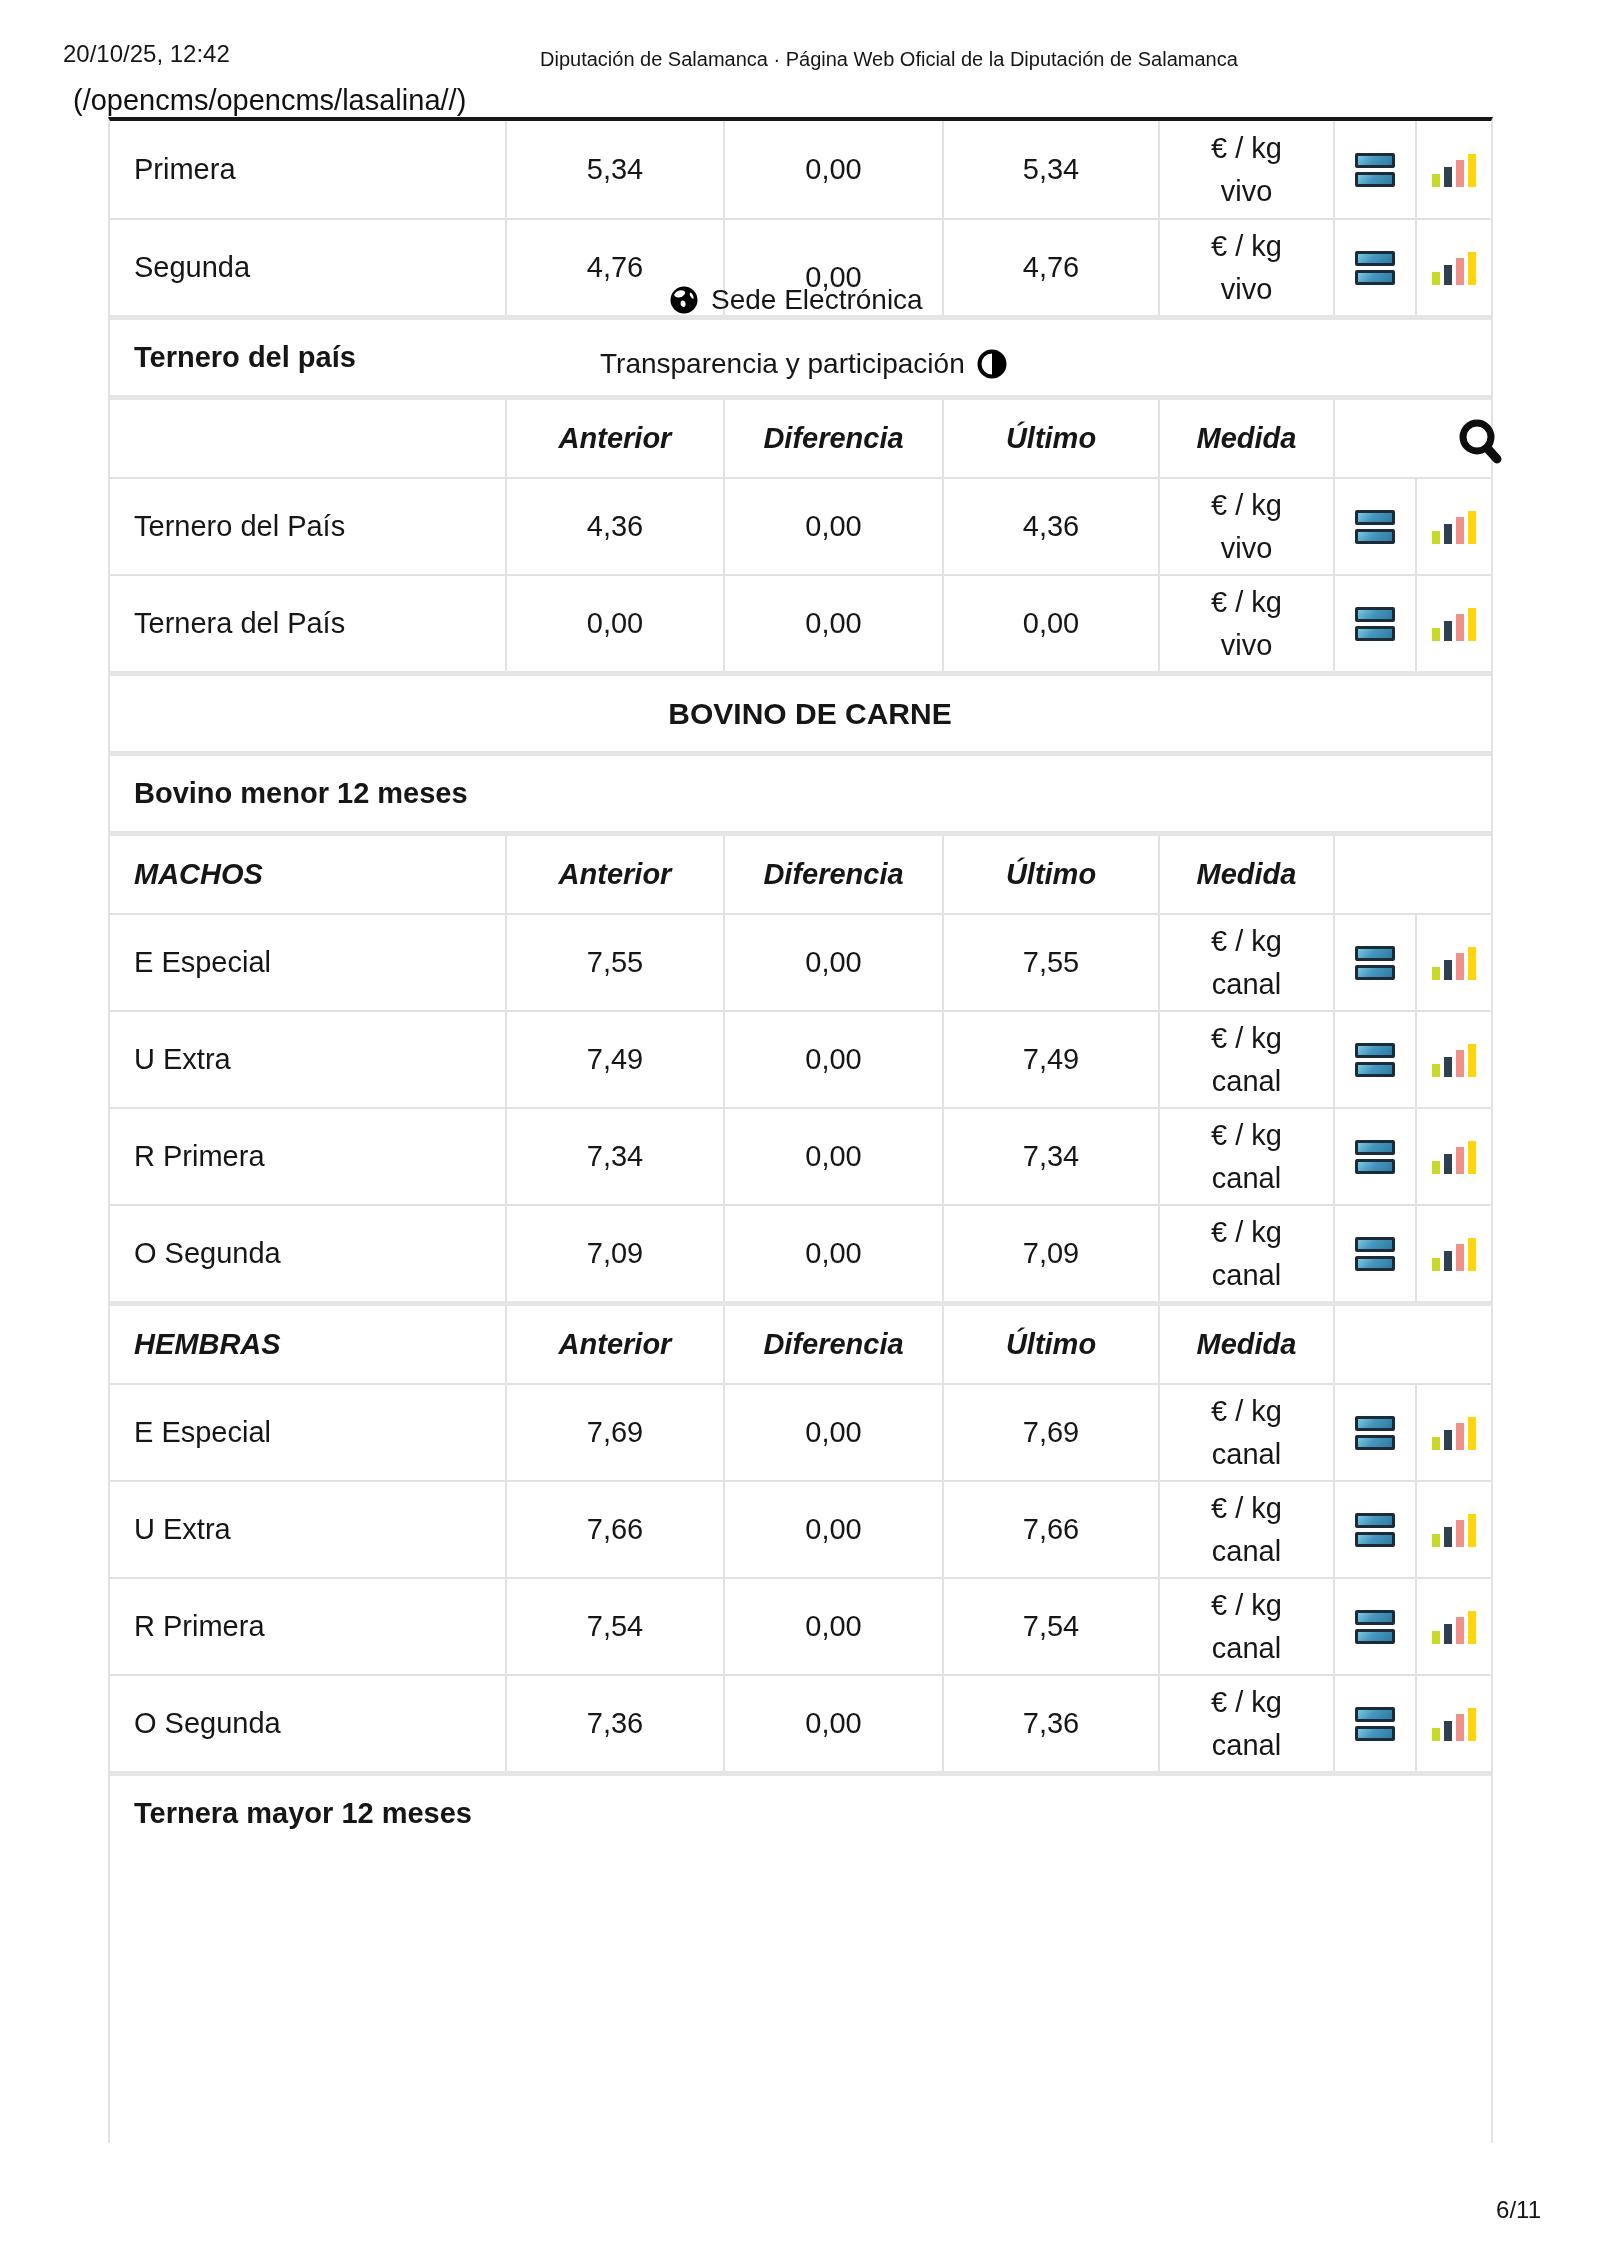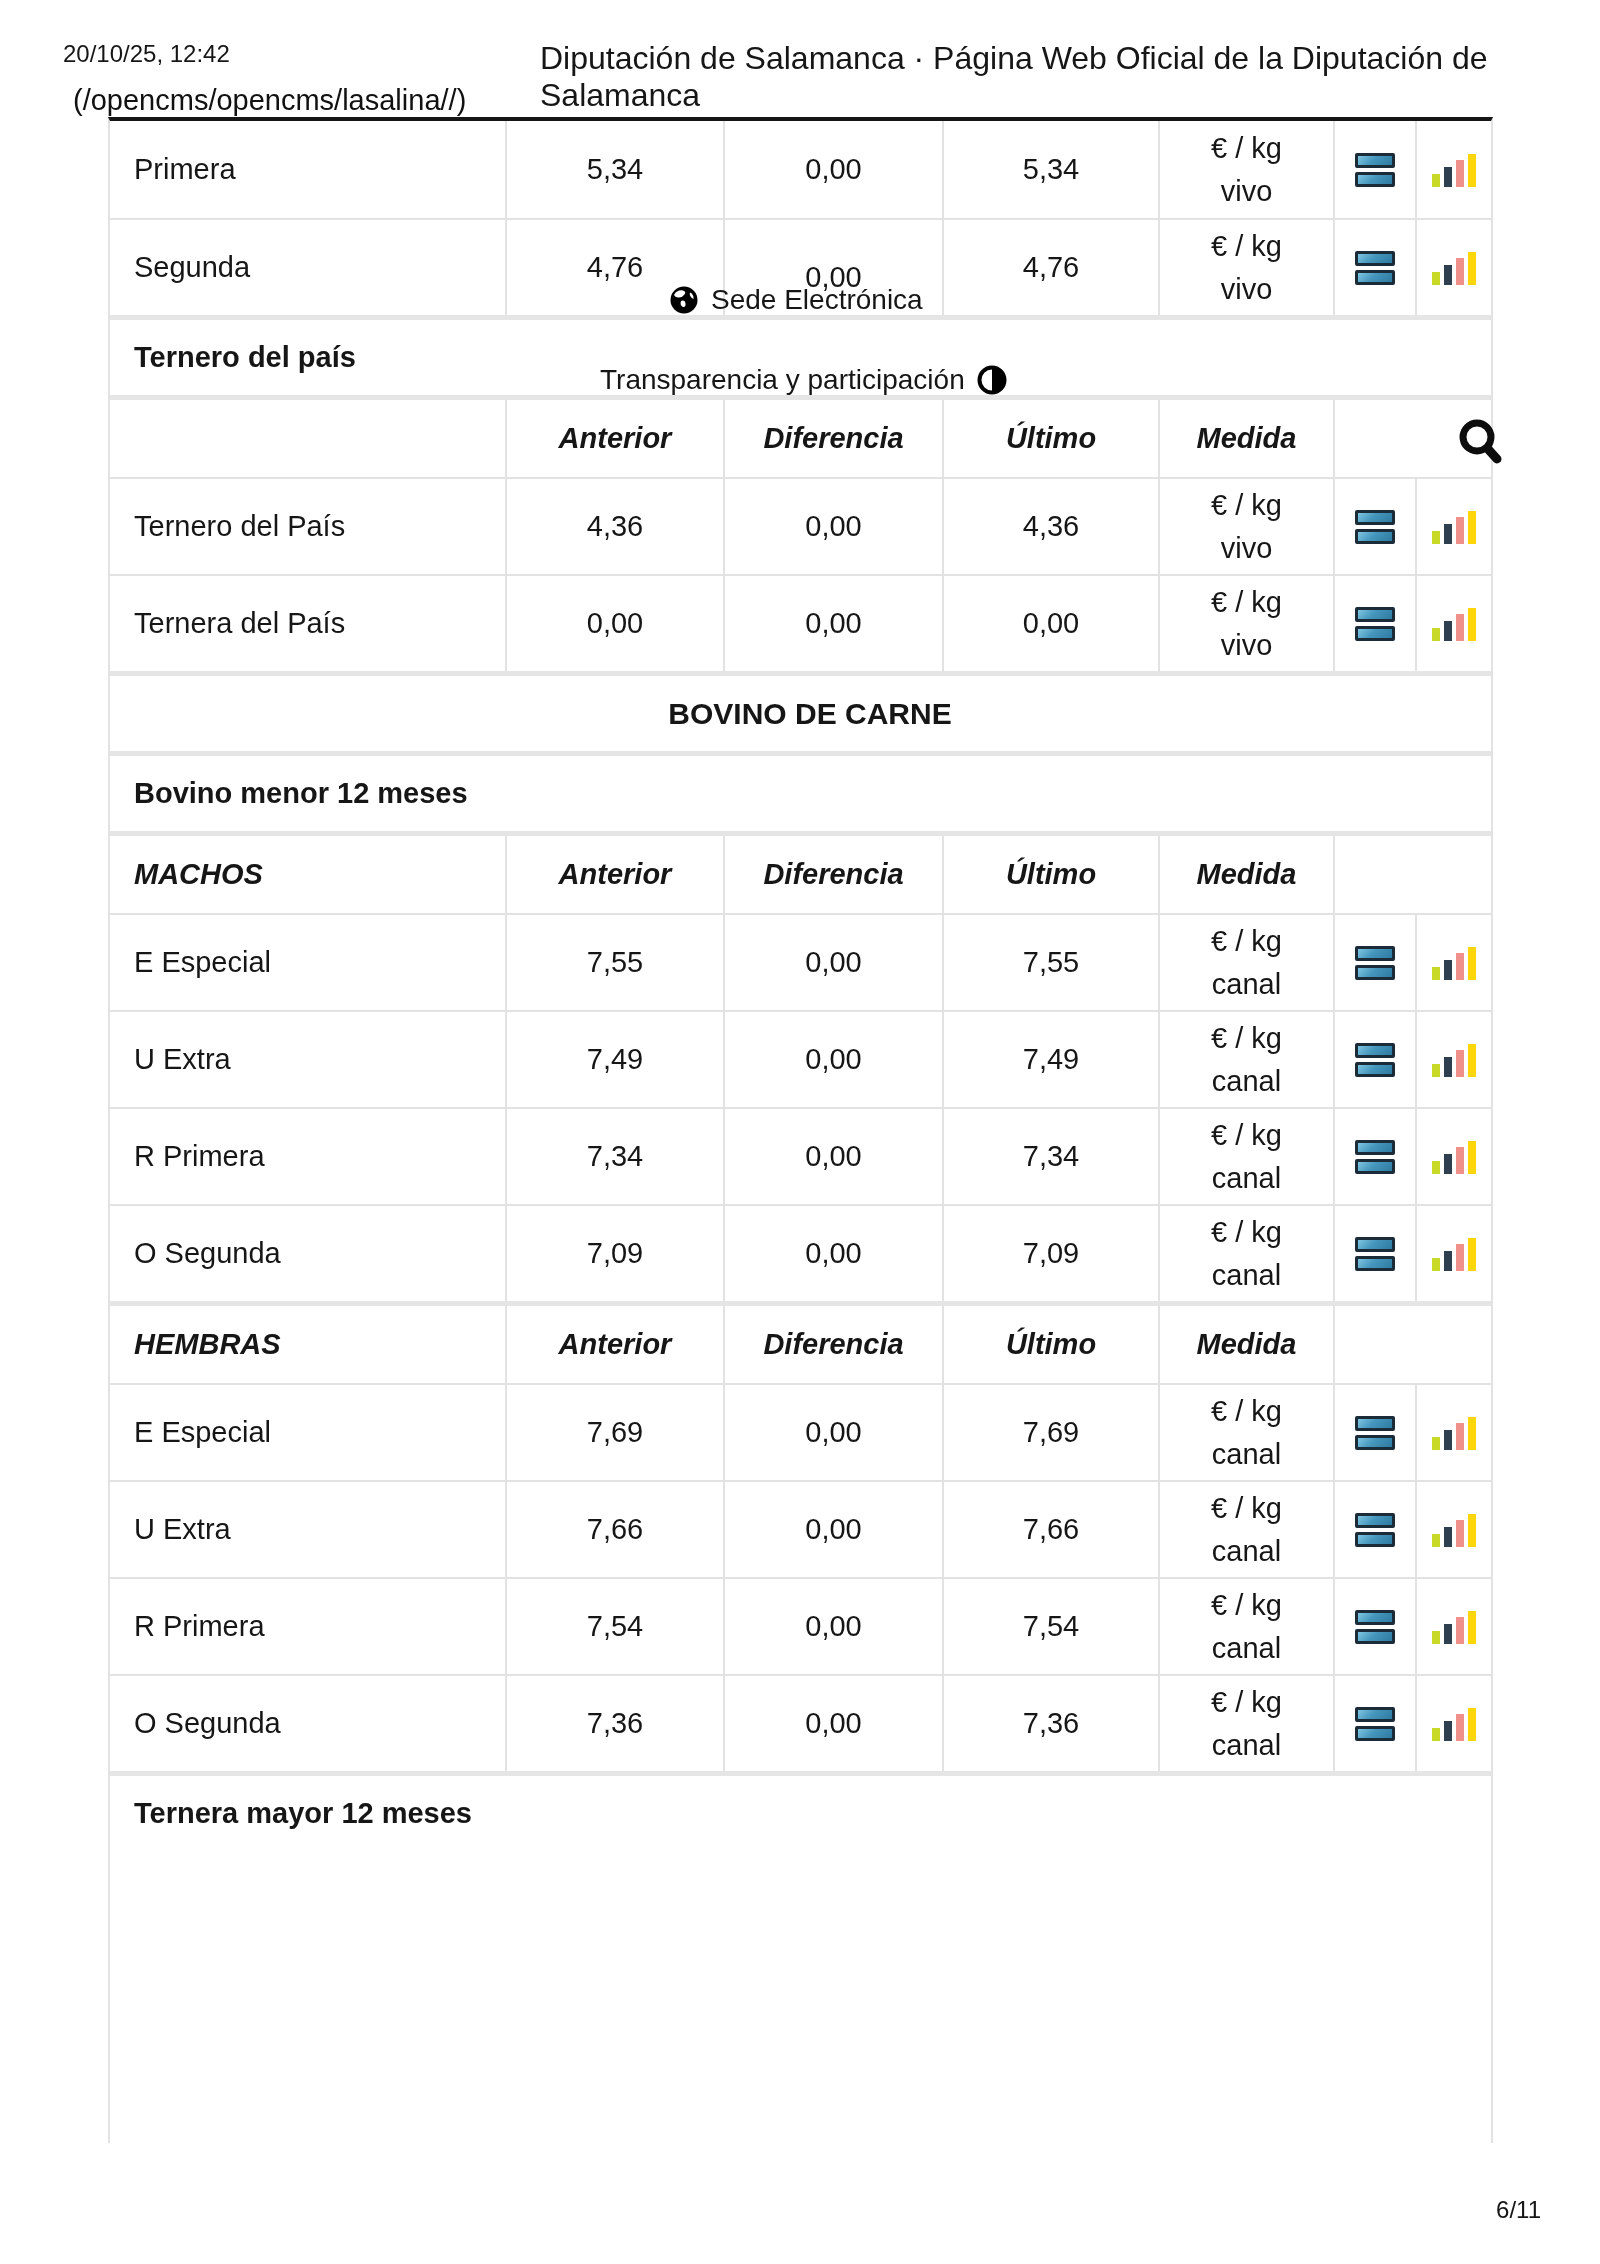--- a/index.html
+++ b/index.html
@@ -2,21 +2,21 @@
 <html><head>
 <meta charset="utf-8">
 <style>
   html,body { margin:0; padding:0; background:#ffffff; }
   .page {
     position:relative; width:1600px; height:2264px; background:#ffffff;
     font-family:"Liberation Sans", sans-serif; color:#161616; overflow:hidden;
   }
   
   .print-date { position:absolute; left:63px; top:40px; font-size:24px; }
-  .print-title { position:absolute; left:540px; top:40px; font-size:32px; }
+  .print-title { position:absolute; left:540px; top:48px; font-size:20px; }
   .site-link { position:absolute; left:73px; top:84px; font-size:29px; color:#111; text-decoration:none; }
   .footer-url { position:absolute; left:57px; top:2196px; font-size:24px; }
   .footer-page { position:absolute; right:59px; top:2196px; font-size:24px; }
 
   
   .lonja-table {
     position:absolute; left:108px; top:117px; width:1385px; height:2026px;
     box-sizing:border-box; border-top:4px solid #161616;
     border-left:2px solid #e2e2e2; border-right:2px solid #e2e2e2;
     overflow:hidden; background:#fff;
@@ -60,21 +60,21 @@
   .chart-icon .b2 { height:20px; background:#2e3f50; }
   .chart-icon .b3 { height:27px; background:#f0908a; }
   .chart-icon .b4 { height:33px; background:#ffd60a; }
 
   
   .overlay-sede {
     position:absolute; left:670px; top:278px; display:flex; align-items:center;
     gap:13px; font-size:28px; z-index:5; color:#161616; cursor:pointer;margin-top:6px;
   }
   .overlay-transp {
-    position:absolute; left:600px; top:364px; display:flex; align-items:center;
+    position:absolute; left:600px; top:348px; display:flex; align-items:center;
     gap:12px; font-size:28px; z-index:5; color:#161616; cursor:pointer;
   }
   .search-btn { position:absolute; left:1452px; top:412px; z-index:6; cursor:pointer;
                 width:56px; height:56px; background:none; border:none; padding:0; }
 </style>
 </head>
 <body>
 
 <div class="page">
 

